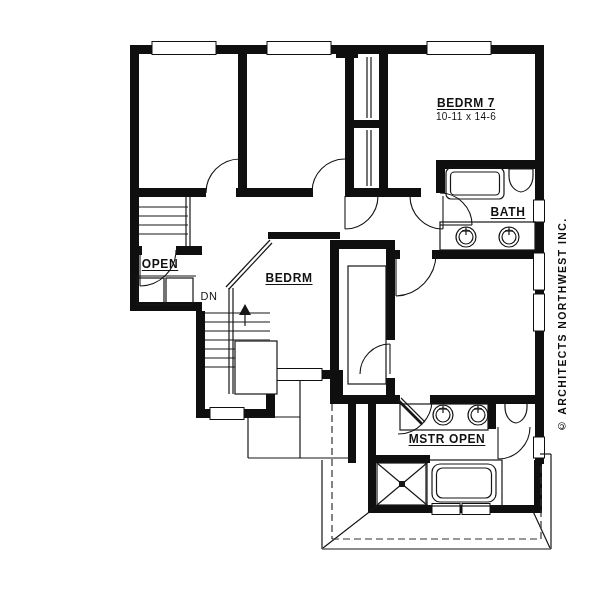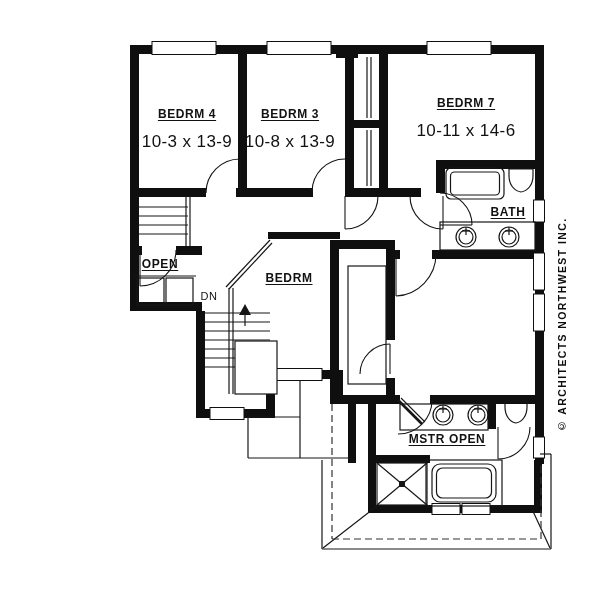--- a/index.html
+++ b/index.html
@@ -2,21 +2,21 @@
 <html><head>
 <meta charset="utf-8">
 <style>
   html,body{margin:0;padding:0;background:#fff;}
   .plan{position:relative;width:600px;height:592px;background:#fff;overflow:hidden;
         font-family:"Liberation Sans",sans-serif;color:#111;}
   .plan svg{position:absolute;left:0;top:0;}
   .lbl{position:absolute;transform:translateX(-50%);text-align:center;white-space:nowrap;}
   .nm{display:block;font-size:12px;font-weight:600;letter-spacing:.6px;
       text-decoration:underline;text-underline-offset:2px;}
-  .dm{display:block;font-size:17px;font-weight:500;letter-spacing:.4px;margin-top:11px;}
+  .dm{display:block;font-size:10px;font-weight:500;letter-spacing:.4px;margin-top:1px;}
   .dn{font-size:11px;font-weight:400;letter-spacing:.5px;}
   .copyright{position:absolute;left:552px;top:200px;height:250px;width:20px;
              writing-mode:vertical-rl;transform:rotate(180deg);
              font-size:10.5px;font-weight:600;letter-spacing:1.4px;color:#0d0d0d;
              display:flex;align-items:center;justify-content:center;}
 </style>
 </head>
 <body>
 
 <div class="plan">
@@ -195,29 +195,21 @@
       <path d="M390,344 A30,30 0 0 0 360,374"></path>
         <line x1="390" y1="344" x2="390" y2="374"></line>
       <path d="M498,459 A32,32 0 0 0 530,427"></path>
         <line x1="498" y1="427" x2="498" y2="459"></line>
       <path d="M398,434 A34,34 0 0 0 432,400"></path>
       <line x1="398" y1="400" x2="422" y2="424" stroke-width="2.6"></line>
       <line x1="401" y1="398" x2="425" y2="422"></line>
     </g>
   </svg>
 
-  <div class="lbl" style="left:187px;top:107px">
-    <span class="nm">BEDRM 4</span>
-    <span class="dm">10-3 x 13-9</span>
-  </div>
-
-  <div class="lbl" style="left:290px;top:107px">
-    <span class="nm">BEDRM 3</span>
-    <span class="dm">10-8 x 13-9</span>
-  </div>
+
 
   <div class="lbl" style="left:466px;top:96px">
     <span class="nm">BEDRM 7</span>
     <span class="dm">10-11 x 14-6</span>
   </div>
 
   <div class="lbl" style="left:508px;top:205px">
     <span class="nm">BATH</span>
   </div>
 

